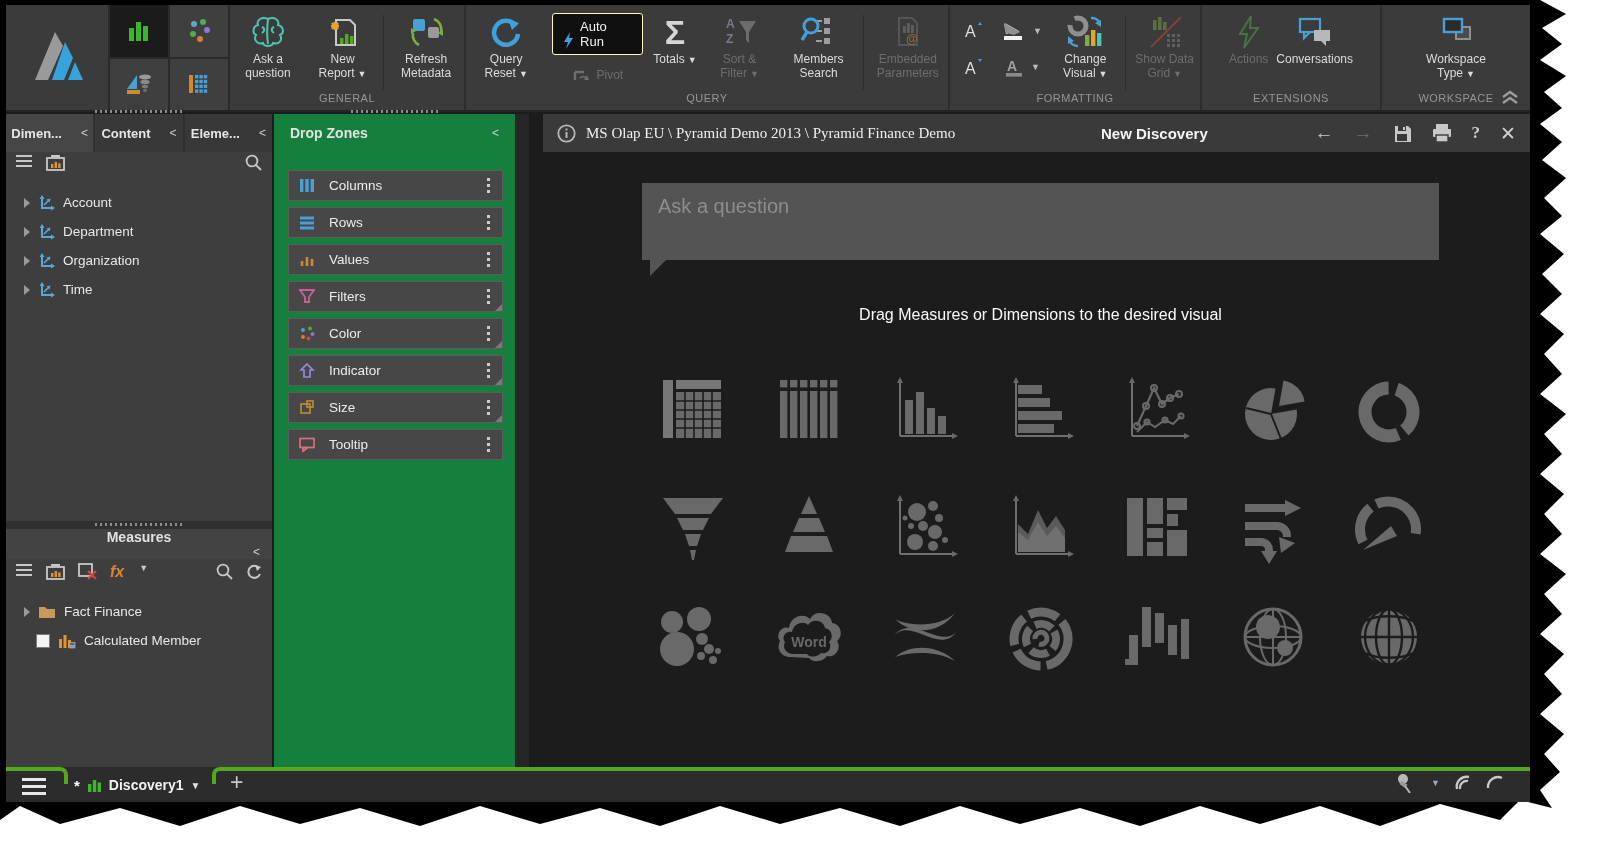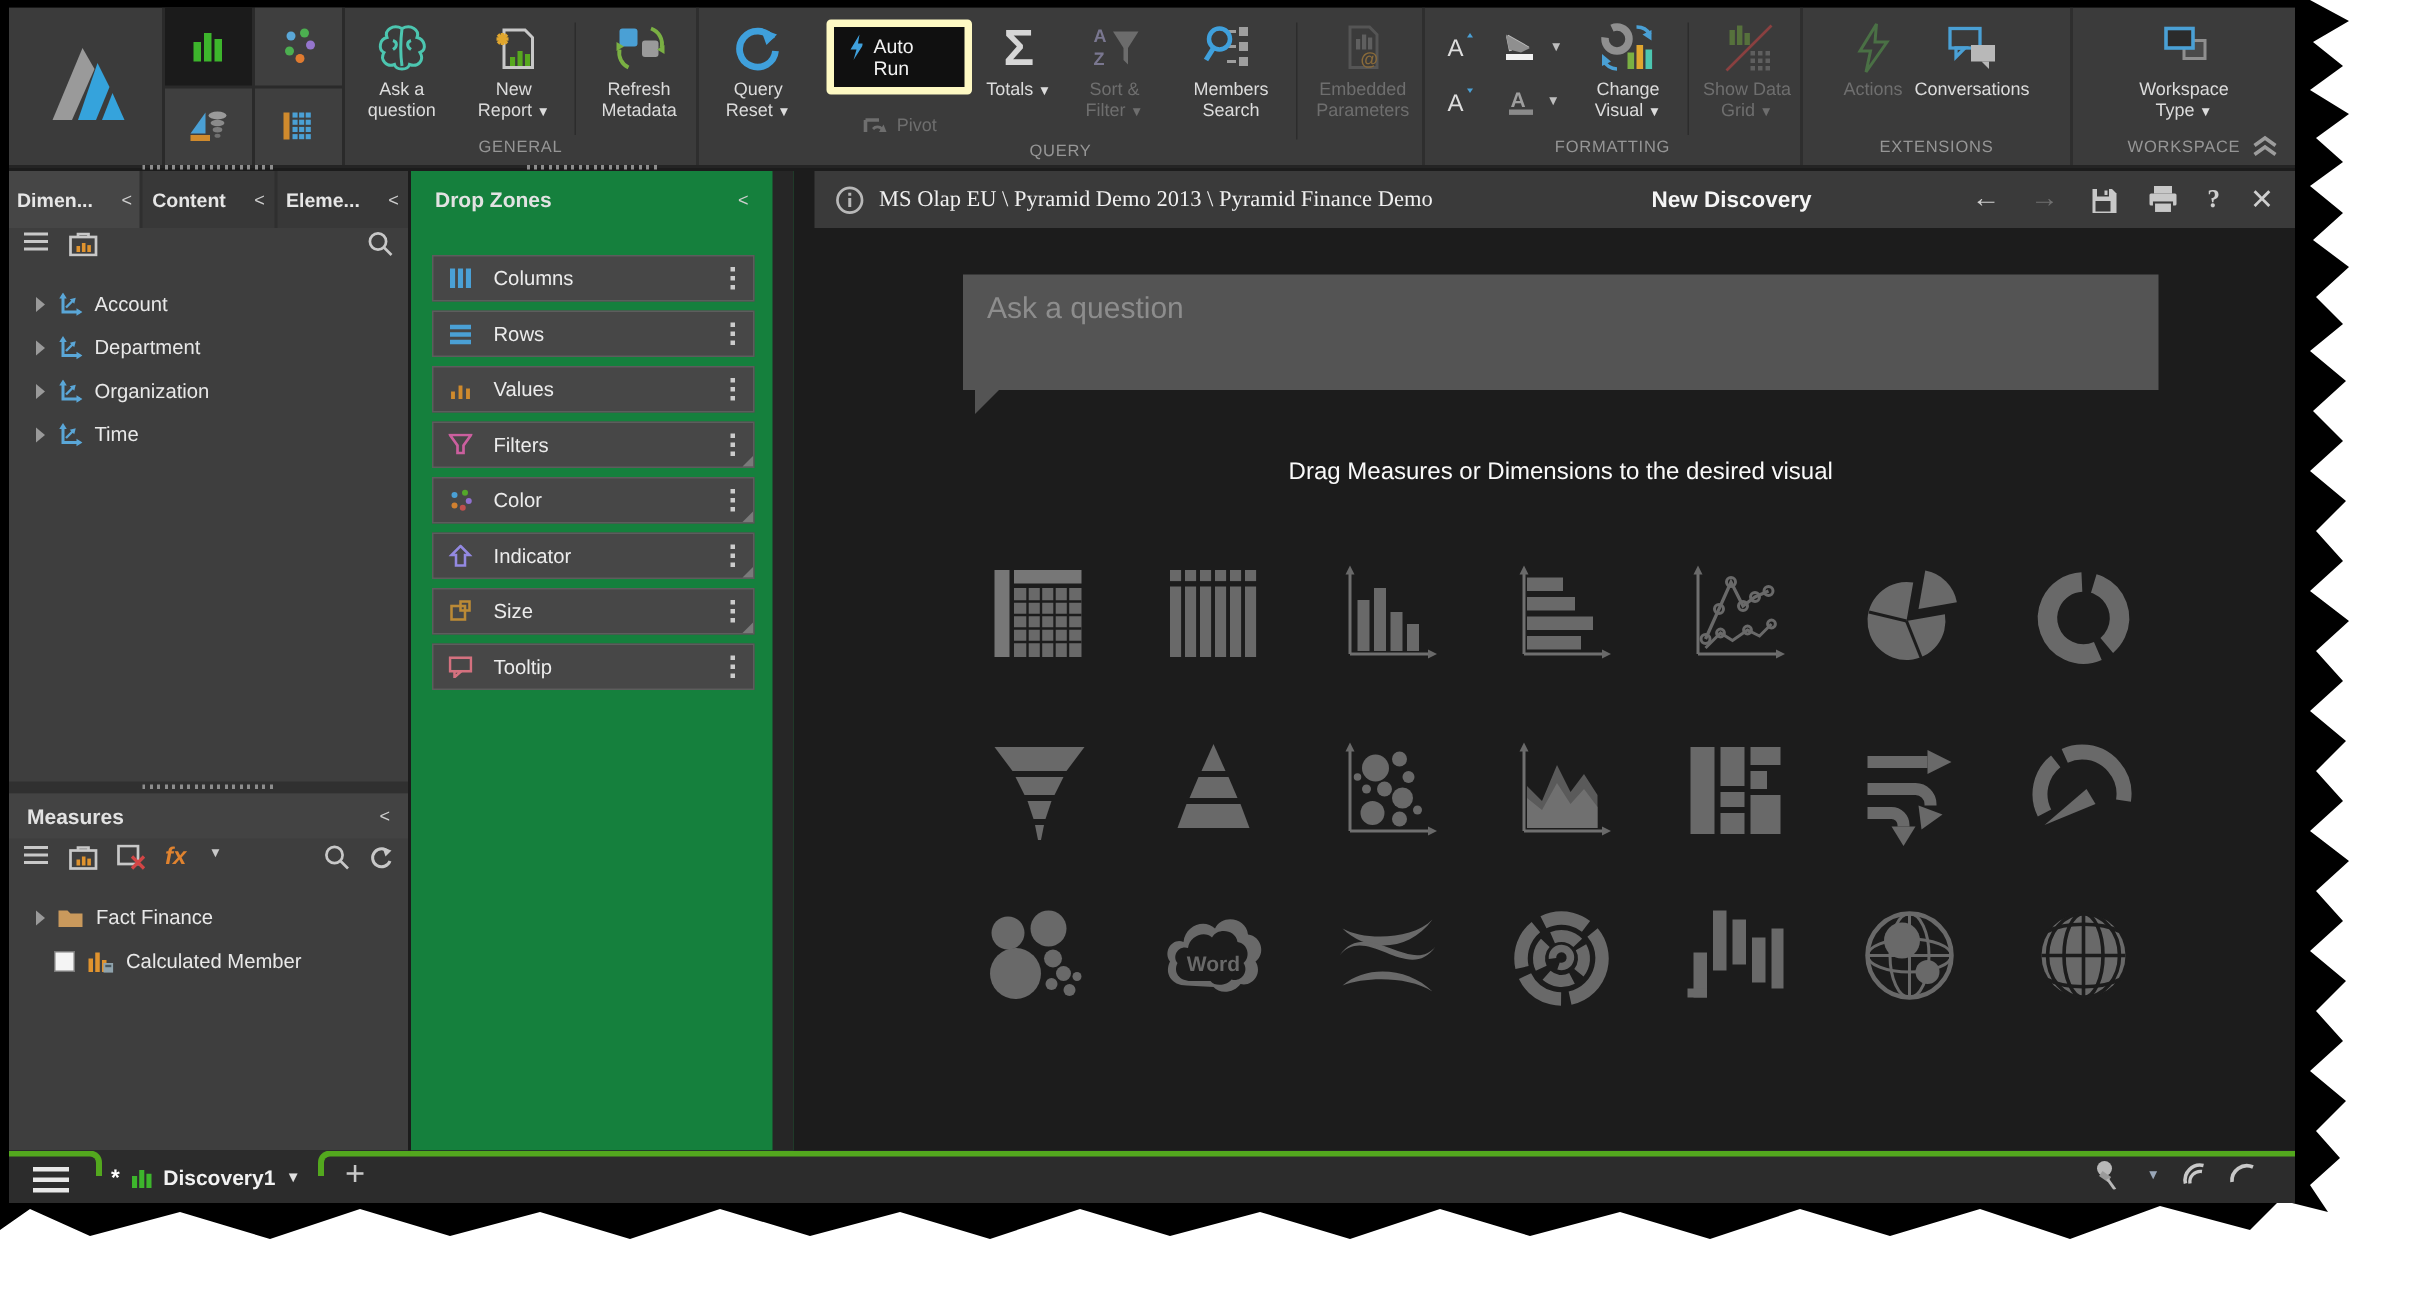--- a/index.html
+++ b/index.html
@@ -19,40 +19,40 @@
   .rb-group{display:flex;flex-direction:column;border-right:2px solid #2e2e2e;}
   .rb-buttons{flex:1;display:flex;align-items:stretch;justify-content:center;padding-top:4px;}
   .rb-group-label{height:18px;text-align:center;color:#969696;font-size:11px;letter-spacing:.5px;}
   .rb-btn{display:flex;flex-direction:column;align-items:center;padding:2px 4px;color:#dcdcdc;font-size:12px;line-height:1.15;text-align:center;cursor:pointer;}
   .rb-btn .ic{height:42px;display:flex;align-items:center;justify-content:center;}
   .rb-btn .lbl{max-width:78px;}
   .rb-btn.disabled{color:#6e6e6e;}
   .caret{font-size:9px;margin-left:3px;color:inherit;}
   .vsep{width:1px;background:#2c2c2c;margin:6px 4px 2px;}
   .autorun-stack{display:flex;flex-direction:column;align-items:center;justify-content:flex-start;padding:4px 6px;}
-  .autorun{display:flex;align-items:flex-start;gap:7px;background:#101010;border:5px solid #fef9c3;border-radius:3px;color:#f2f2f2;font-size:13px;padding:5px 14px 5px 10px;cursor:pointer;}
+  .autorun{display:flex;align-items:flex-end;gap:7px;background:#101010;border:1px solid #fef9c3;border-radius:3px;color:#f2f2f2;font-size:13px;padding:5px 14px 5px 10px;cursor:pointer;}
   .pivot-inline{display:flex;align-items:center;gap:6px;margin-top:12px;color:#6e6e6e;font-size:12px;cursor:default;}
   .sigma{font-size:34px;color:#d6d6d6;font-weight:bold;line-height:1;}
   .fmt-grid{display:grid;grid-template-columns:44px 52px;grid-auto-rows:36px;align-items:center;justify-items:center;padding:4px 2px;}
   .fmt-small{display:flex;align-items:center;gap:2px;cursor:pointer;}
   .ribbon-collapse{position:absolute;right:10px;top:84px;color:#9c9c9c;cursor:pointer;}
 
   
   .left-panel{position:absolute;left:0;top:109px;width:266px;bottom:35px;background:#3e3e3e;}
   .side-tabs{position:absolute;left:0;top:0;width:100%;height:38px;display:flex;background:#2f2f2f;gap:2px;}
   .side-tab{flex:1;display:flex;align-items:center;justify-content:center;gap:19px;background:#383838;font-weight:bold;font-size:13px;color:#e6e6e6;cursor:pointer;position:relative;}
   .side-tab.active{background:#464646;}
   .collapse-glyph{color:#cfcfcf;font-size:12px;font-weight:normal;}
   .panel-toolbar{position:absolute;left:0;width:100%;height:30px;display:flex;align-items:flex-start;padding:0 10px;gap:12px;}
   .tb-spacer{flex:1;}
   .tree{position:absolute;left:0;width:100%;}
   .tree-row{display:flex;align-items:center;height:29px;padding-left:18px;gap:8px;cursor:pointer;color:#e8e8e8;font-size:13.5px;}
   .tri-right{width:0;height:0;border-top:5px solid transparent;border-bottom:5px solid transparent;border-left:6px solid #9a9a9a;}
   .splitter{position:absolute;left:0;width:100%;height:8px;background:#303030;}
-  .measures-hdr{position:absolute;left:0;width:100%;height:30px;background:#434343;display:flex;align-items:center;padding:0 12px;font-weight:bold;font-size:14px;}
+  .measures-hdr{position:absolute;left:0;width:100%;height:30px;background:#434343;display:flex;align-items:center;padding:0 12px;font-weight:bold;font-size:14px;flex-direction:column;}
   .grip{position:absolute;top:2px;left:50%;transform:translateX(-50%);width:88px;height:3px;background-image:repeating-linear-gradient(90deg,#8d8d8d 0 2px,transparent 2px 5px);}
   .checkbox{width:14px;height:14px;background:#f4f4f4;border:1px solid #7a7a7a;}
 
   
   .dropzones{position:absolute;left:268px;top:109px;width:255px;bottom:35px;background:#15803d;border-right:14px solid #262626;}
   .dz-hdr{height:38px;display:flex;align-items:center;padding:0 16px;font-weight:bold;font-size:14px;}
   .dz-hdr .collapse-glyph{margin-left:auto;}
   .dz-row{position:relative;height:31px;margin:0 12px 6px 14px;background:#474747;border:1px solid #5d5d5d;display:flex;align-items:center;padding:0 8px 0 10px;cursor:pointer;}
   .dz-label{margin-left:14px;font-size:13.5px;color:#ececec;}
   .kebab{margin-left:auto;display:flex;flex-direction:column;gap:3px;padding:4px;cursor:pointer;}

